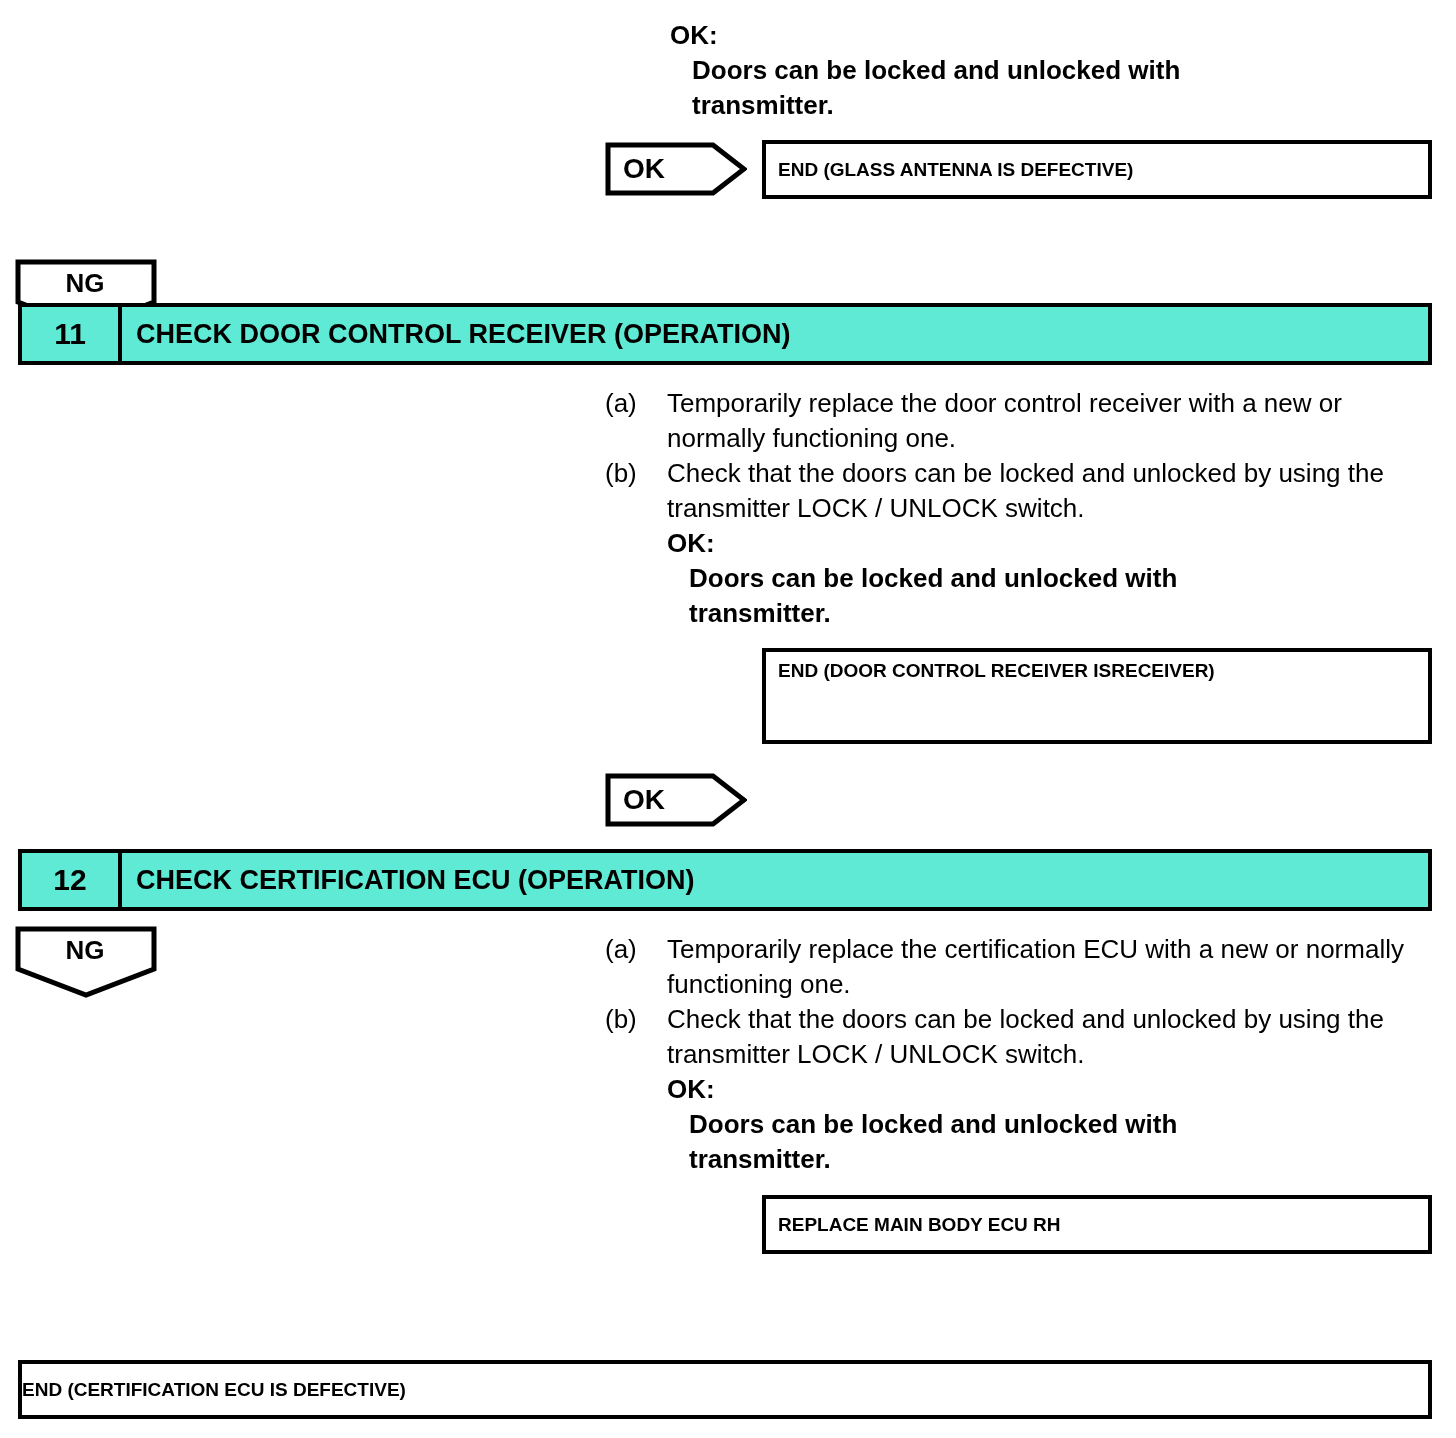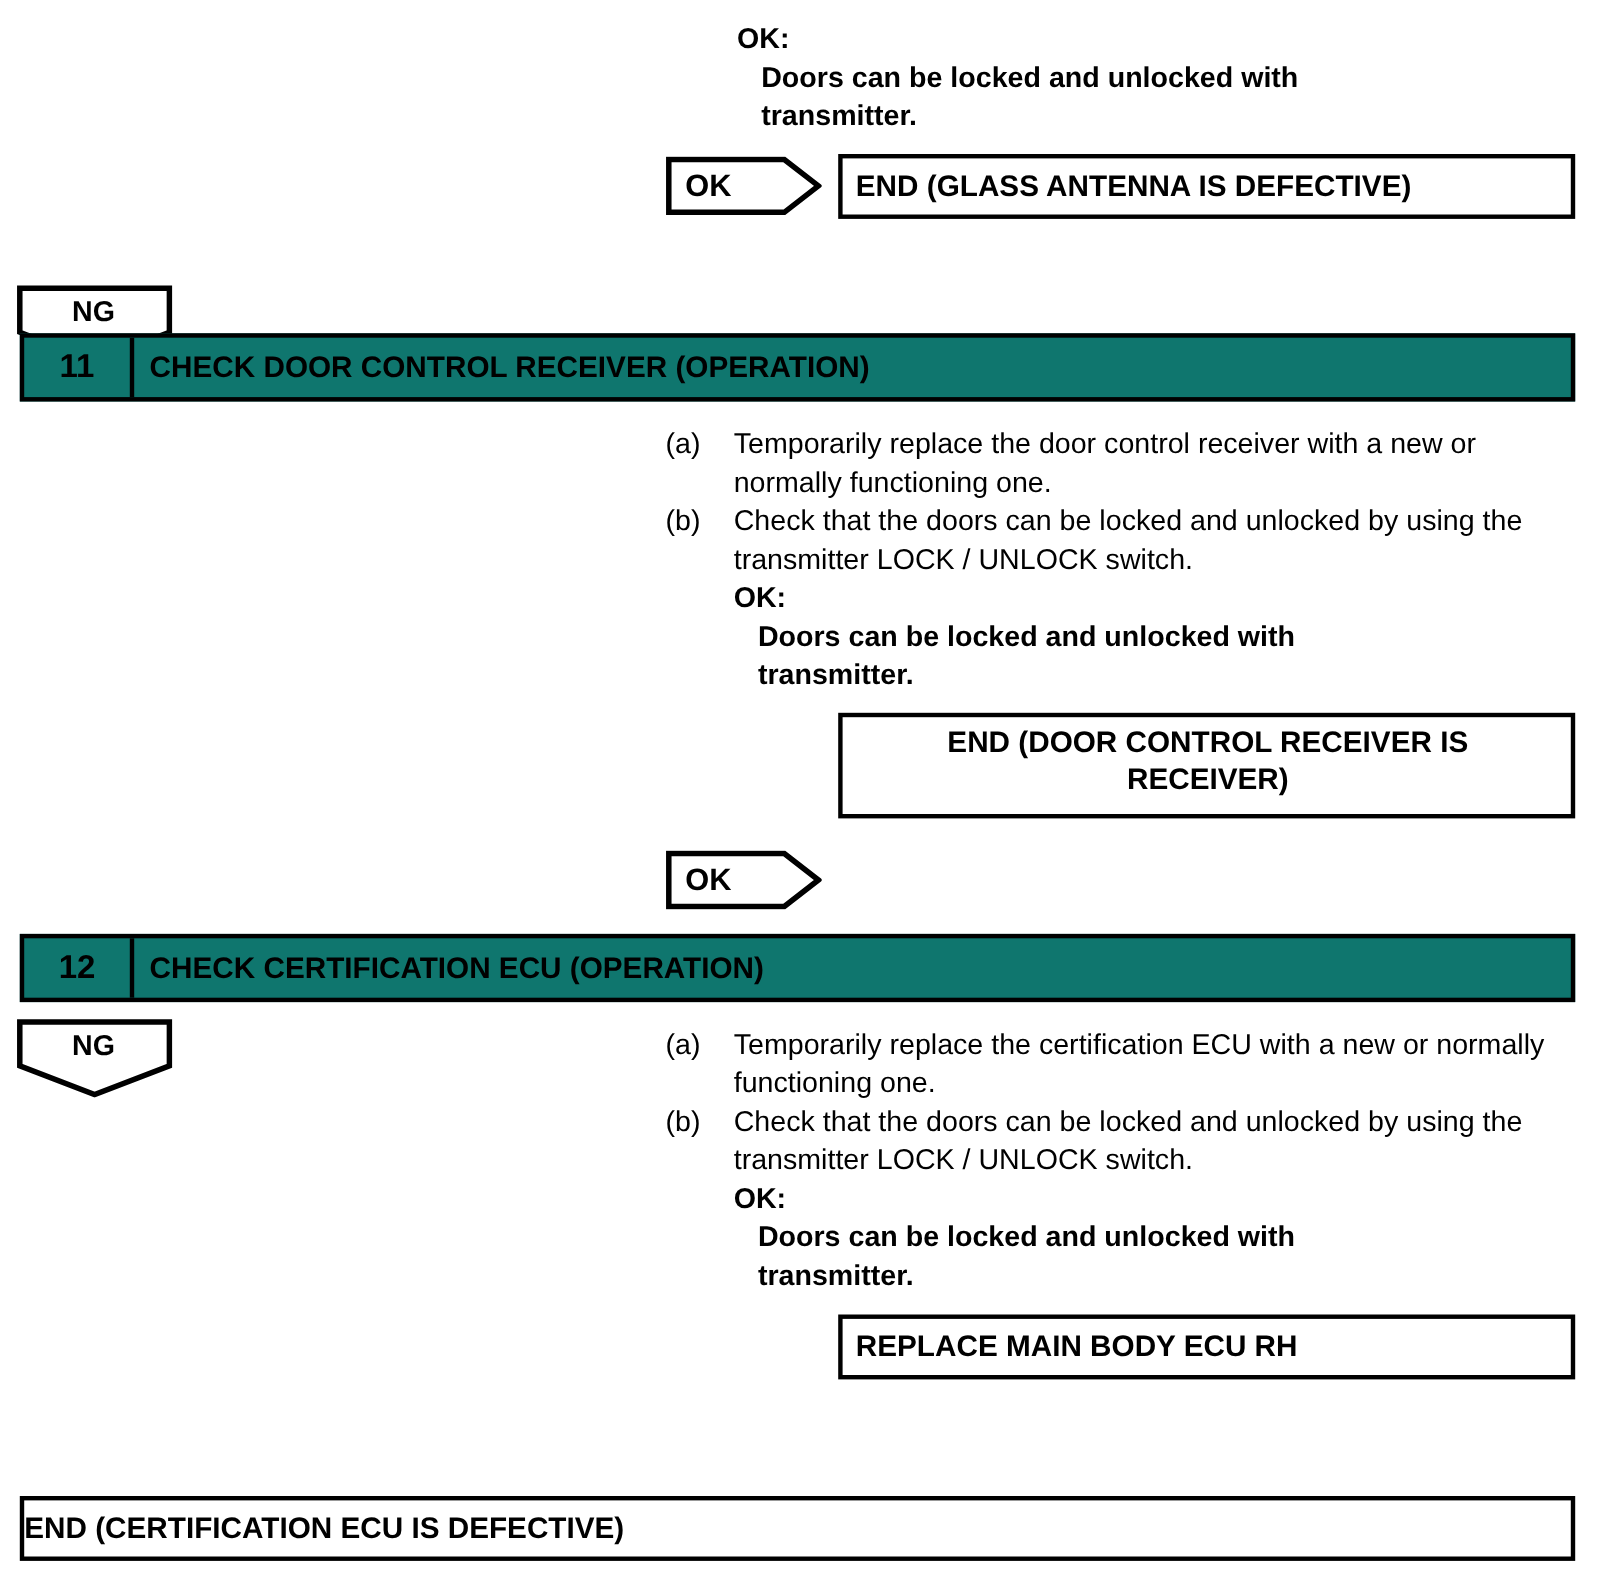--- a/index.html
+++ b/index.html
@@ -17,21 +17,21 @@
     height: 1438px;
     background: #ffffff;
   }
 
   
   .node { position: absolute; }
 
   
   .step-bar {
     border: 4px solid #000;
-    background: #0f766e;
+    background: #5eead4;
     display: flex;
     align-items: stretch;
     height: 62px;
   }
   .step-num {
     width: 100px;
     border-right: 4px solid #000;
     display: flex;
     align-items: center;
     justify-content: center;
@@ -46,21 +46,21 @@
     padding-left: 14px;
     font-size: 27px;
     font-weight: bold;
     border-radius: 24px;
   }
 
   
   .result-box {
     border: 4px solid #000;
     background: #fff;
-    font-size: 27px;
+    font-size: 19px;
     font-weight: bold;
     line-height: 1.22;
     padding: 7px 10px 7px 12px;
     display: flex;
     align-items: flex-start;
   }
   .result-box.center { align-items: center; }
 
   
   .arrow-right {
@@ -174,21 +174,21 @@
     <div class="ok-crit">transmitter.</div>
   </div>
 
   <div class="node arrow-right" style="left:605px; top:651px;">
     <svg width="142" height="54" viewBox="0 0 142 54">
       <polygon points="3,3 108,3 139,27 108,51 3,51" fill="#ffffff" stroke="#000000" stroke-width="5" stroke-linejoin="miter"></polygon>
     </svg>
     <span class="lbl">OK</span>
   </div>
 
-  <div class="node result-box" style="left:762px; top:648px; width:670px; height:96px; flex-direction:column;align-items:center;">
+  <div class="node result-box" style="left:762px; top:648px; width:670px; height:96px; flex-direction:row;">
     <span>END (DOOR CONTROL RECEIVER IS</span>
     <span>RECEIVER)</span>
   </div>
 
   <div class="node arrow-down" style="left:15px; top:750px;">
     <svg width="142" height="72" viewBox="0 0 142 72">
       <polygon points="3,3 139,3 139,43 71,69 3,43" fill="#ffffff" stroke="#000000" stroke-width="5" stroke-linejoin="miter"></polygon>
     </svg>
     <span class="lbl">NG</span>
   </div>

